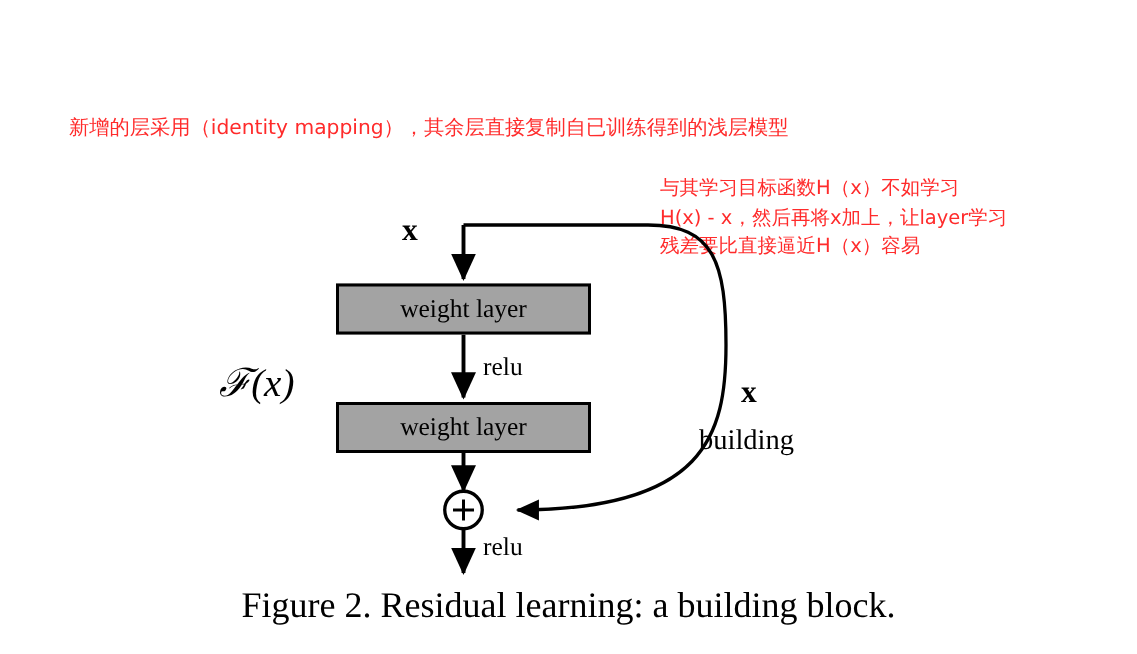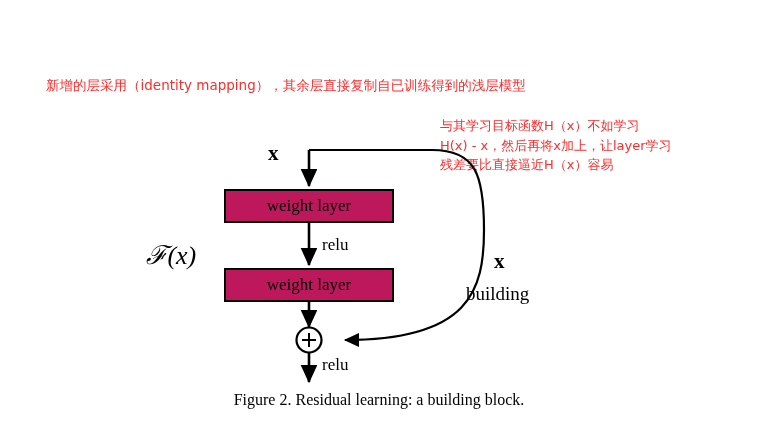--- a/index.html
+++ b/index.html
@@ -30,21 +30,21 @@
   #annot-right {
     left: 440px;
     top: 116px;
     font-size: 13px;
     line-height: 19.5px;
   }
   .box {
     position: absolute;
     box-sizing: border-box;
     border: 2px solid #000000;
-    background: #be185d;
+    background: #a3a3a3;
     display: flex;
     align-items: center;
     justify-content: center;
     font-family: "Liberation Serif", serif;
     font-size: 17px;
     color: #000000;
   }
   #weight-layer-1 {
     left: 224px;
     top: 189px;
@@ -102,21 +102,21 @@
     top: 283px;
     font-size: 19px;
   }
   #caption {
     position: absolute;
     left: 0;
     top: 391px;
     width: 758px;
     text-align: center;
     font-family: "Liberation Serif", serif;
-    font-size: 16px;
+    font-size: 24px;
     color: #000000;
   }
   svg.overlay {
     position: absolute;
     left: 0;
     top: 0;
     width: 758px;
     height: 436px;
     pointer-events: none;
   }

